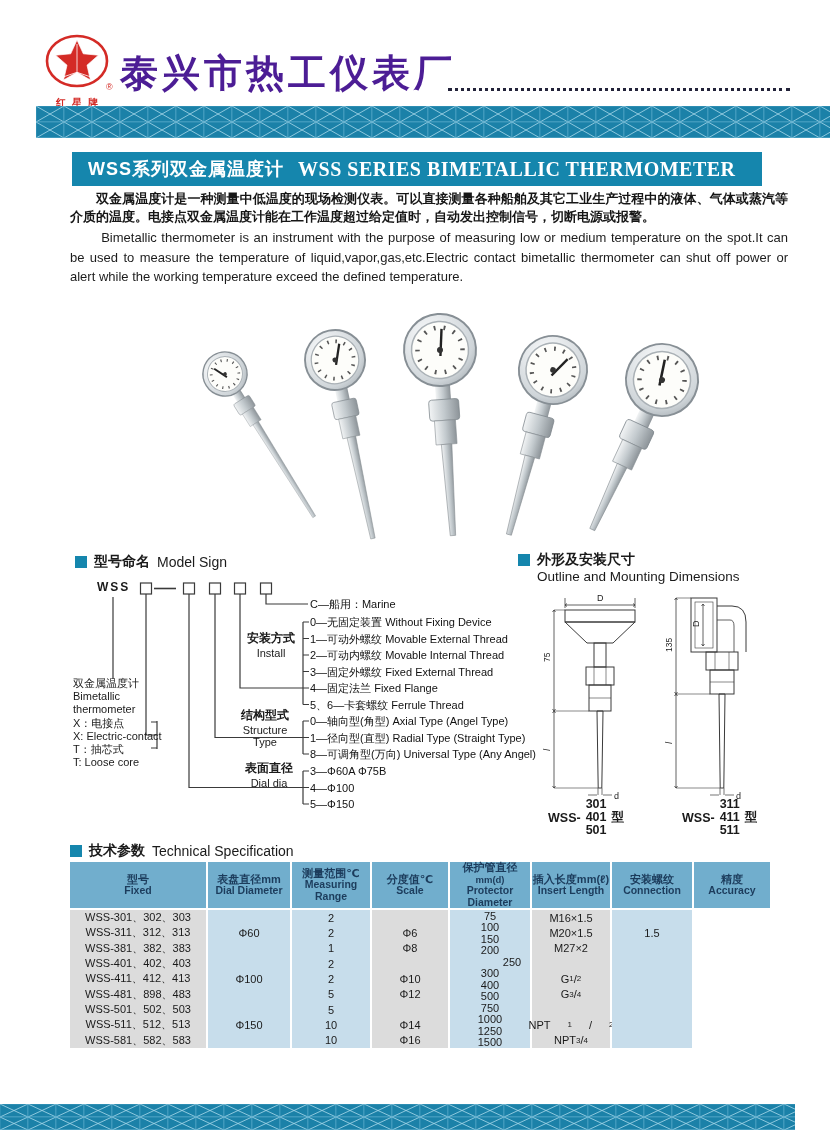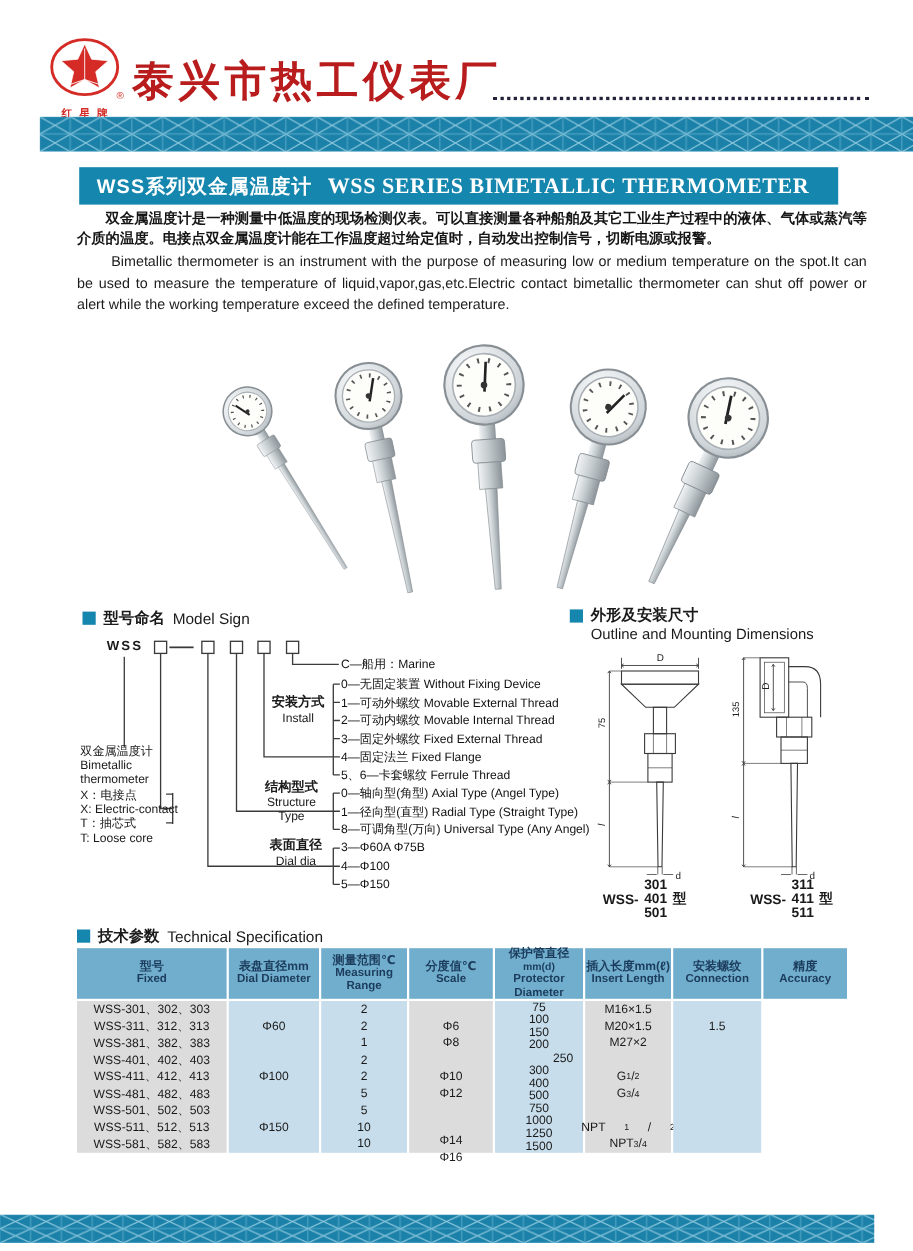--- a/index.html
+++ b/index.html
@@ -1,20 +1,20 @@
 <!DOCTYPE html>
 <html><head>
 <meta charset="utf-8">
 <style>
   html,body{margin:0;padding:0;background:#fff;}
   .page{position:relative;width:830px;height:1137px;background:#fff;overflow:hidden;
         font-family:"Liberation Sans","DejaVu Sans",sans-serif;color:#1a1a1a;}
   .abs{position:absolute;}
   
-  .brand-name{left:120px;top:48px;font-size:38px;font-weight:bold;letter-spacing:4px;color:#b91c1c;}
+  .brand-name{left:120px;top:48px;font-size:38px;font-weight:bold;letter-spacing:4px;color:#4c1d95;}
   .dot-leader{left:448px;top:72px;width:342px;height:16px;border-bottom:3px dotted #23233a;}
   
   .band-top{left:36px;top:106px;width:794px;height:32px;}
   .band-bottom{left:0;top:1104px;width:795px;height:26px;}
   
   .title-bar{left:72px;top:152px;width:690px;height:34px;background:#1586ad;
              display:flex;align-items:center;gap:14px;padding-left:16px;box-sizing:border-box;}
   .title-cn{color:#fff;font-weight:bold;font-size:18px;letter-spacing:1px;}
   .title-en{color:#fff;font-weight:bold;font-size:20px;font-family:"Liberation Serif","DejaVu Serif",serif;letter-spacing:.5px;}
   
@@ -330,21 +330,21 @@
       <div class="h-cell">
         <div class="cn">精度</div>
         <div class="en">Accuracy</div>
       </div>
       <div class="col-gray">
         <div class="cell-line" style="height: 15.3333px;">WSS-301、302、303</div>
         <div class="cell-line" style="height: 15.3333px;">WSS-311、312、313</div>
         <div class="cell-line" style="height: 15.3333px;">WSS-381、382、383</div>
         <div class="cell-line" style="height: 15.3333px;">WSS-401、402、403</div>
         <div class="cell-line" style="height: 15.3333px;">WSS-411、412、413</div>
-        <div class="cell-line" style="height: 15.3333px;">WSS-481、482、483</div>
+        <div class="cell-line" style="height: 15.3333px;">WSS-481、898、483</div>
         <div class="cell-line" style="height: 15.3333px;">WSS-501、502、503</div>
         <div class="cell-line" style="height: 15.3333px;">WSS-511、512、513</div>
         <div class="cell-line" style="height: 15.3333px;">WSS-581、582、583</div>
       </div>
       <div class="col-blue">
         <div class="cell-line" style="height: 15.3333px;"></div>
         <div class="cell-line" style="height: 15.3333px;">Φ60</div>
         <div class="cell-line" style="height: 15.3333px;"></div>
         <div class="cell-line" style="height: 15.3333px;"></div>
         <div class="cell-line" style="height: 15.3333px;">Φ100</div>
@@ -365,21 +365,21 @@
         <div class="cell-line" style="height: 15.3333px;">10</div>
       </div>
       <div class="col-gray">
         <div class="cell-line" style="height: 15.3333px;"></div>
         <div class="cell-line" style="height: 15.3333px;">Φ6</div>
         <div class="cell-line" style="height: 15.3333px;">Φ8</div>
         <div class="cell-line" style="height: 15.3333px;"></div>
         <div class="cell-line" style="height: 15.3333px;">Φ10</div>
         <div class="cell-line" style="height: 15.3333px;">Φ12</div>
         <div class="cell-line" style="height: 15.3333px;"></div>
-        <div class="cell-line" style="height: 15.3333px; margin-top: 12px;">Φ14</div>
+        <div class="cell-line" style="height: 15.3333px;">Φ14</div>
         <div class="cell-line" style="height: 15.3333px;">Φ16</div>
       </div>
       <div class="col-blue">
         <div class="cell-line" style="height: 11.5px;">75</div>
         <div class="cell-line" style="height: 11.5px;">100</div>
         <div class="cell-line" style="height: 11.5px;">150</div>
         <div class="cell-line" style="height: 11.5px;">200</div>
         <div class="cell-line" style="height: 11.5px; padding-left: 44px;">250</div>
         <div class="cell-line" style="height: 11.5px;">300</div>
         <div class="cell-line" style="height: 11.5px;">400</div>

